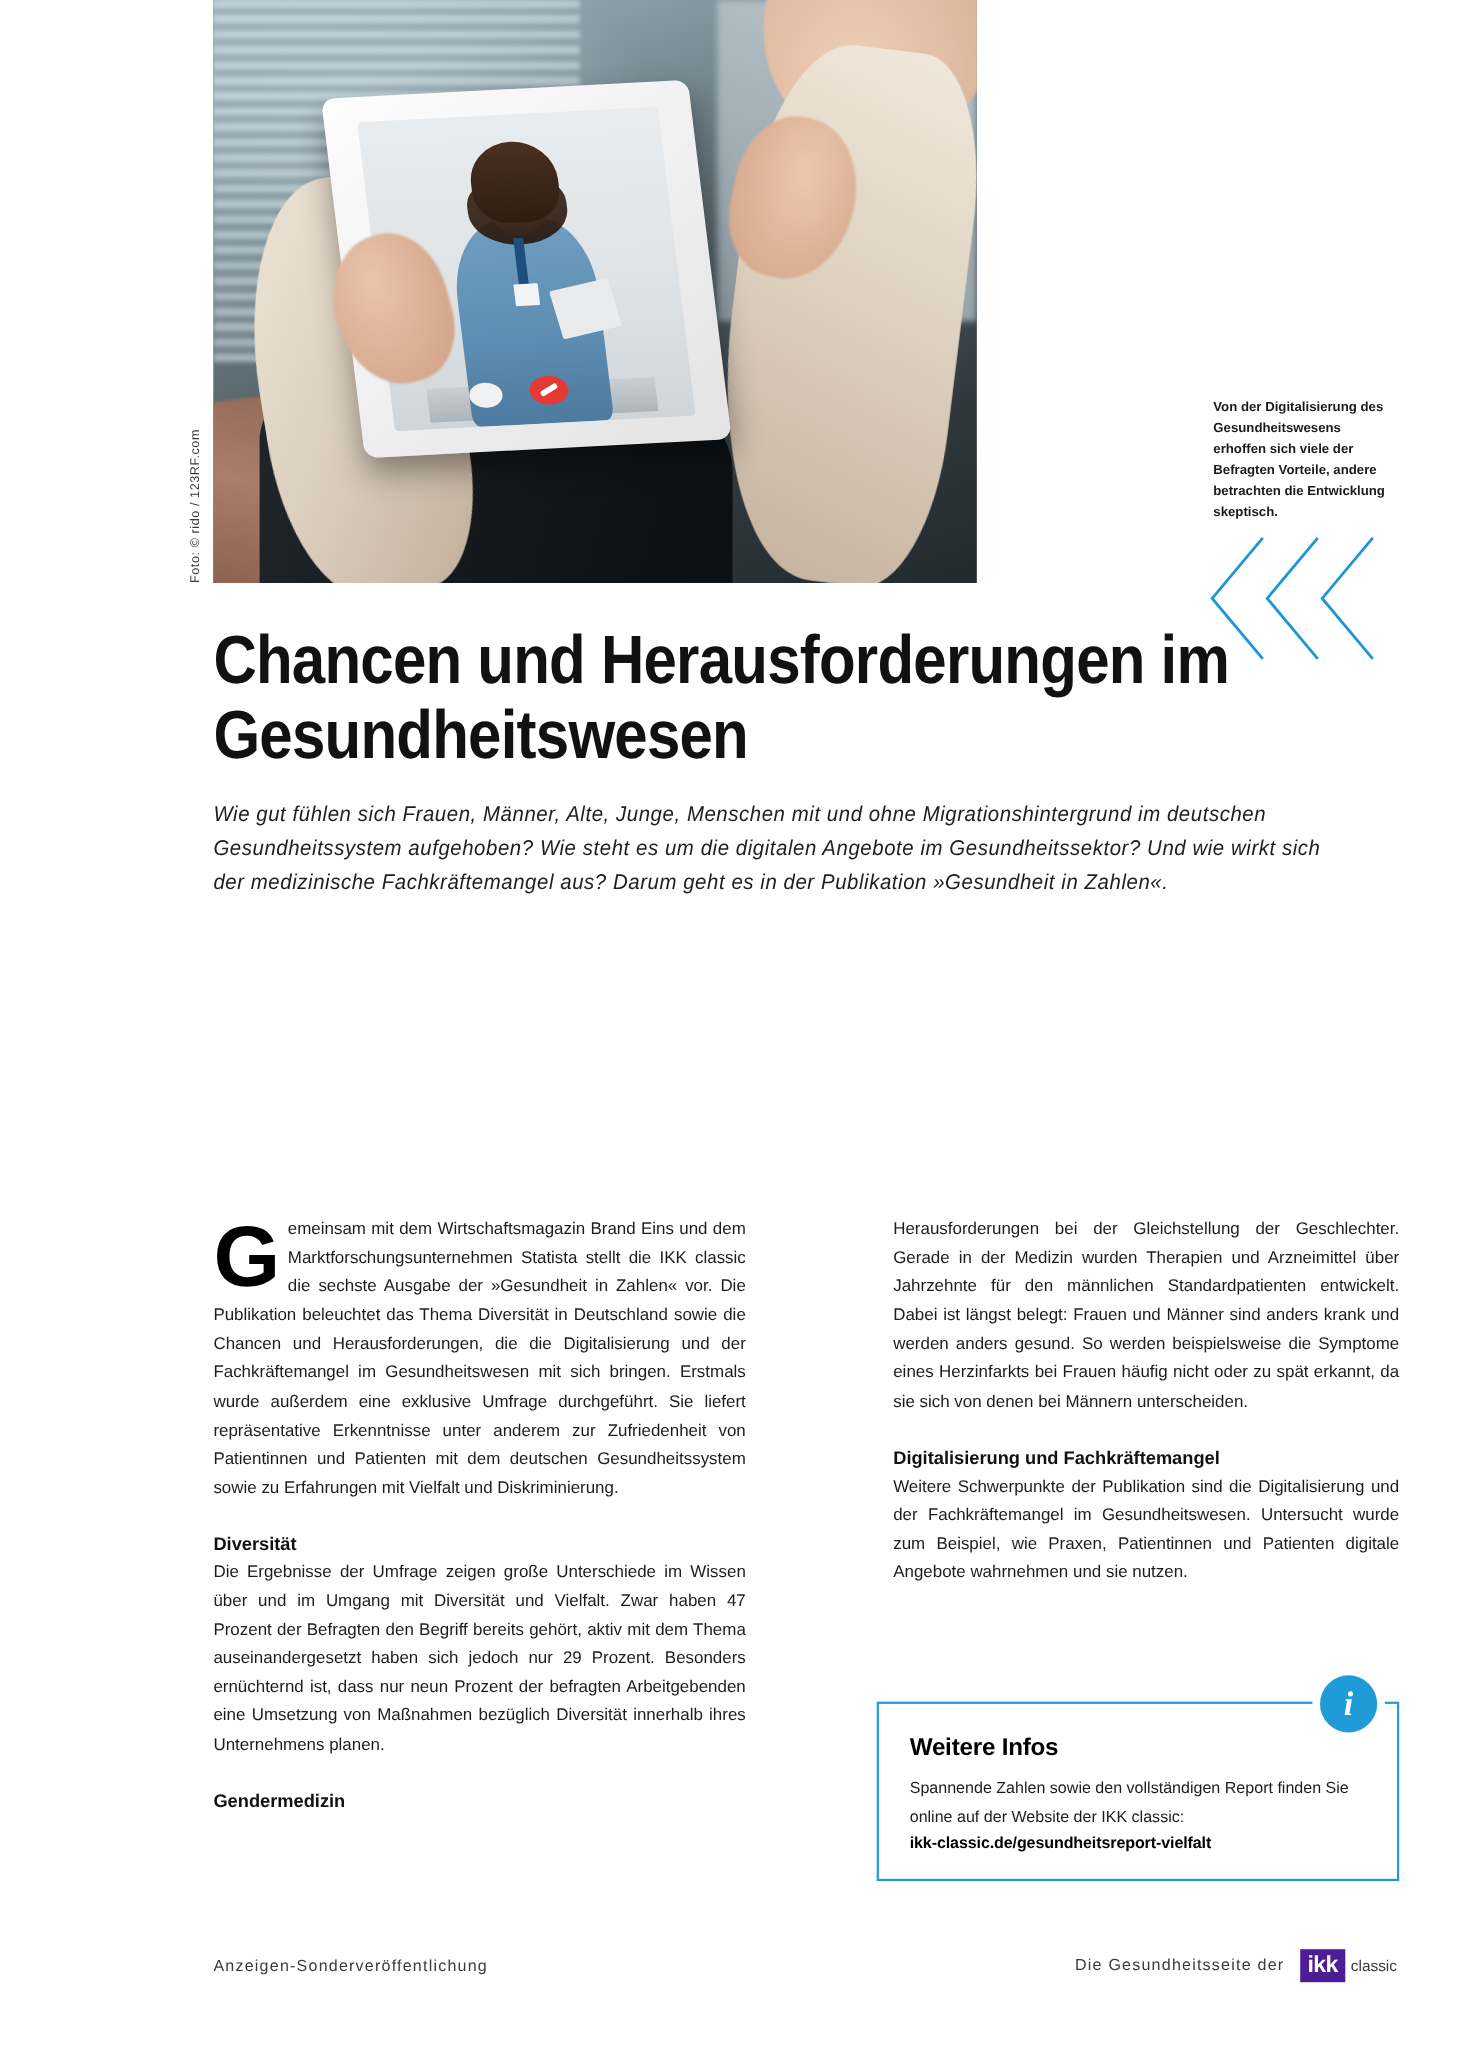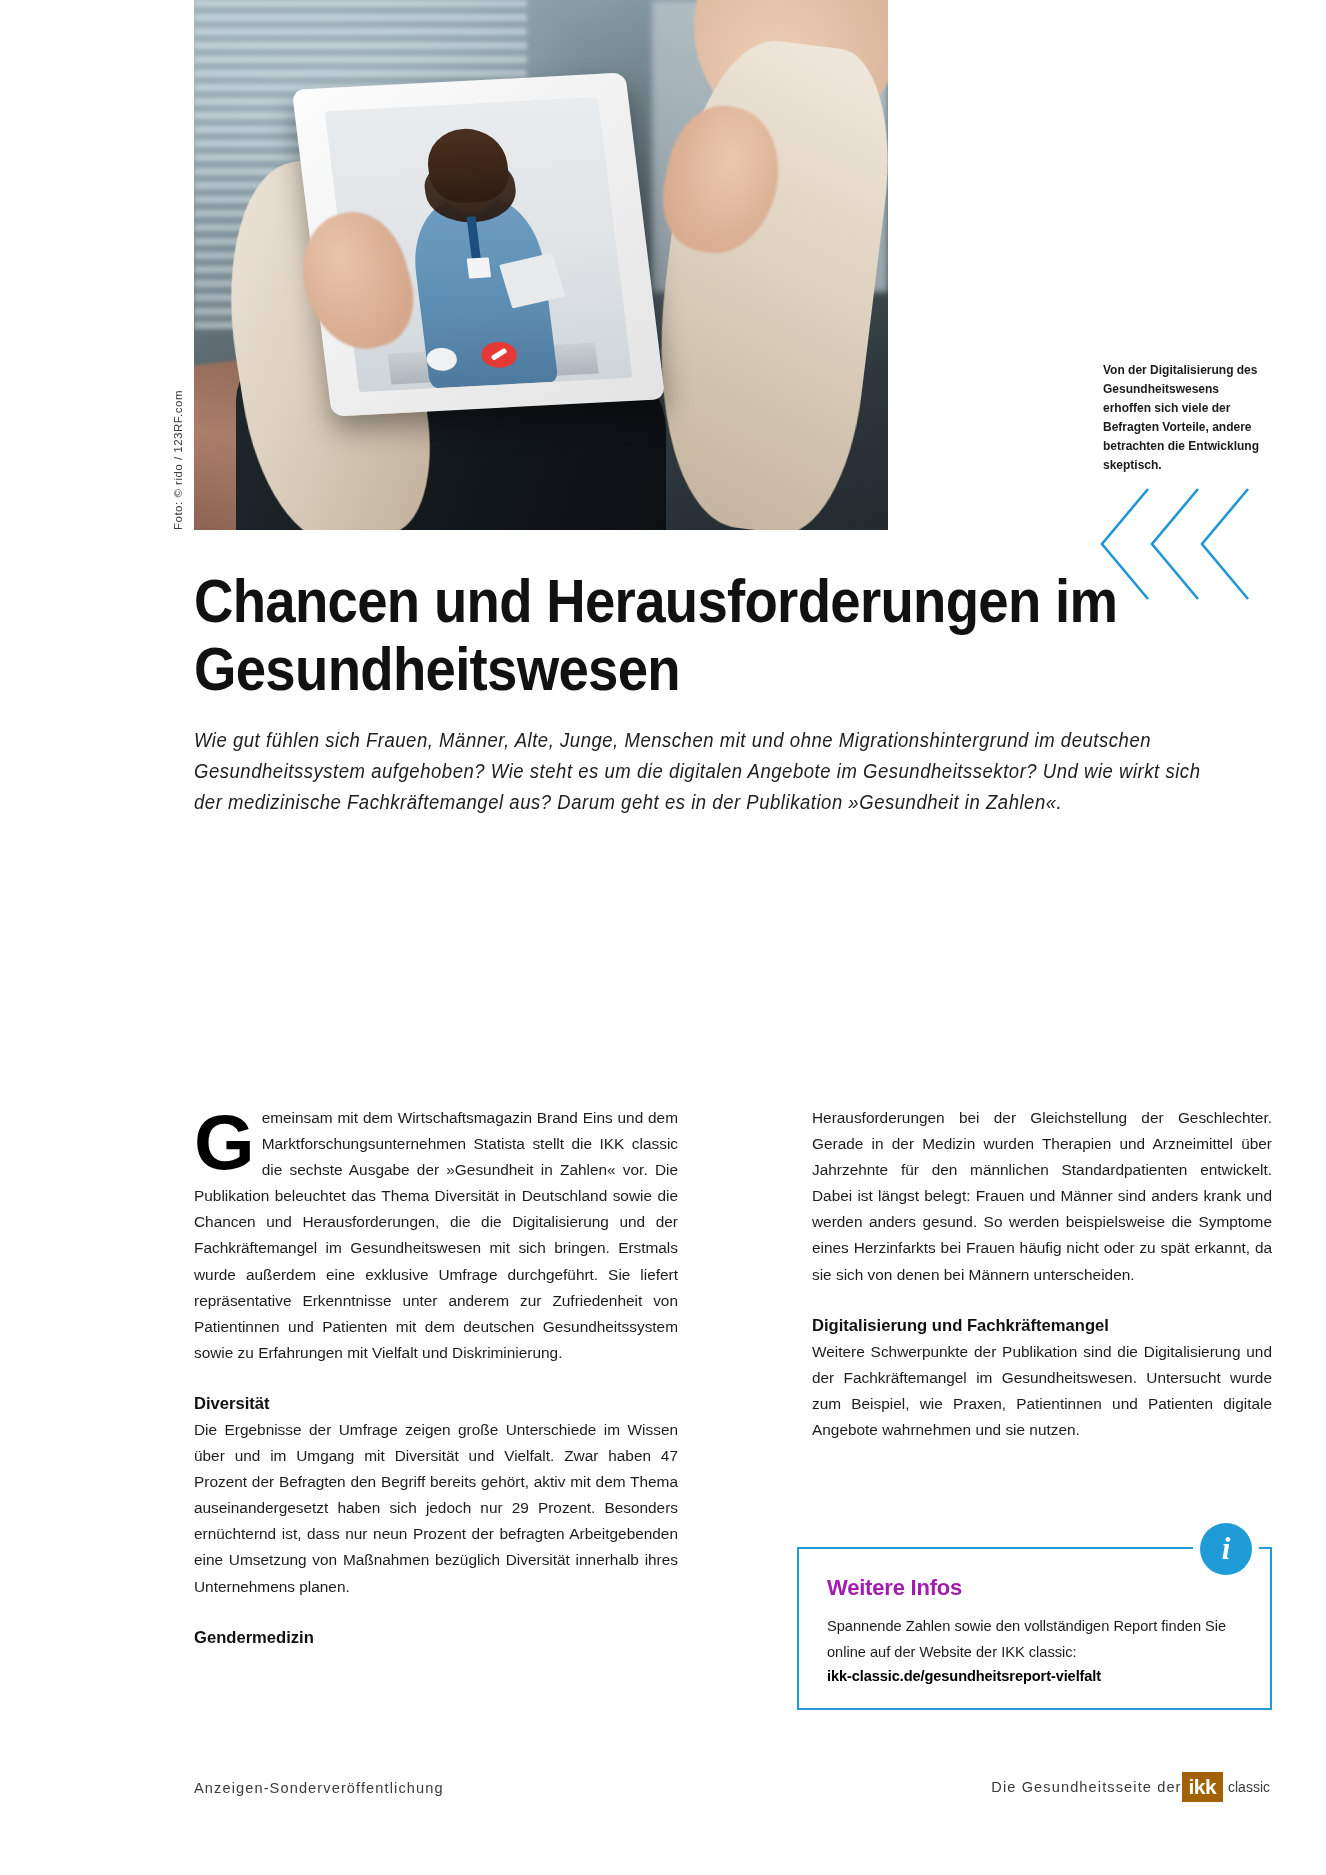--- a/index.html
+++ b/index.html
@@ -353,21 +353,21 @@
   .infobox {
     position: absolute;
     left: 797px;
     top: 1547px;
     width: 475px;
     min-height: 152px;
     border: 2.6px solid #1f9cd8;
     padding: 26px 28px 24px 28px;
   }
   .infobox-title {
-    color: #a21caf;
+    color: #000000;
     font-size: 22px;
     font-weight: 700;
     letter-spacing: -0.2px;
     margin-bottom: 13px;
   }
   .infobox-text {
     font-size: 14.6px;
     line-height: 25.5px;
     color: #1c1c1c;
   }
@@ -406,34 +406,35 @@
     font-size: 14.6px;
     letter-spacing: 1.1px;
     color: #3a3a3a;
   }
   .footer-right {
     position: absolute;
     right: 56px;
     top: 1772px;
     display: flex;
     align-items: center;
+    gap: 14px;
   }
   .footer-right-label {
     font-size: 14.6px;
     letter-spacing: 1.1px;
     color: #3a3a3a;
   }
   .ikk-logo {
     display: flex;
     align-items: center;
     gap: 5px;
     background: #ffffff;
   }
   .ikk-mark {
-    background: #a16207;
+    background: #4c1d95;
     color: #fff;
     font-weight: 700;
     font-size: 21px;
     letter-spacing: -0.6px;
     padding: 4px 7px 5px 7px;
     line-height: 21px;
   }
   .ikk-word {
     color: #3a3a3a;
     font-size: 14px;

